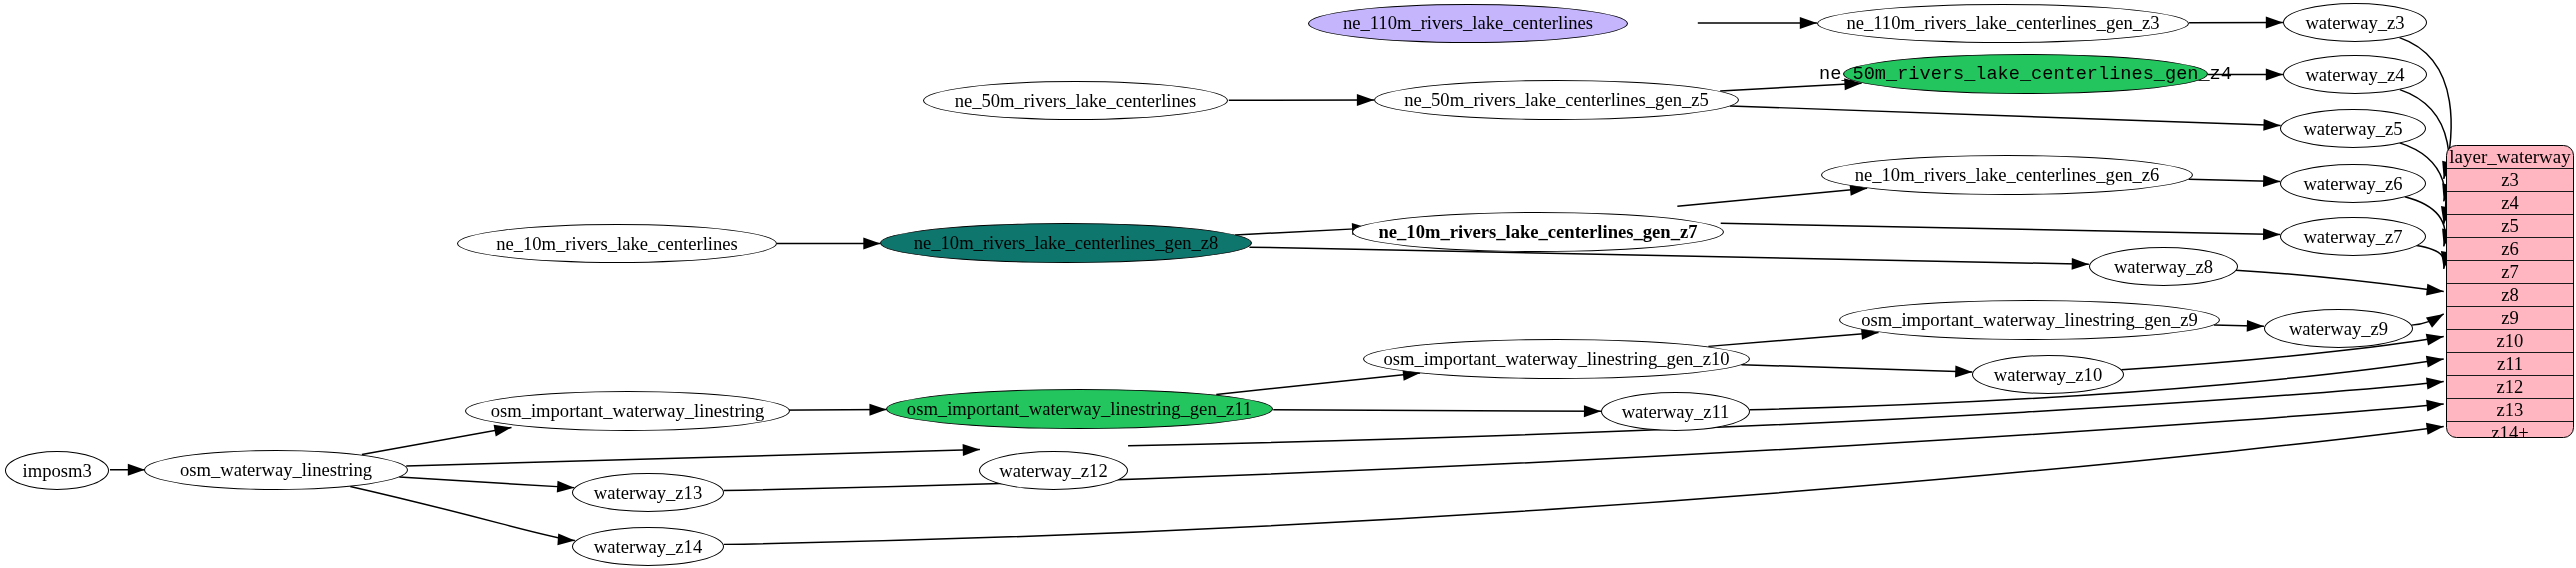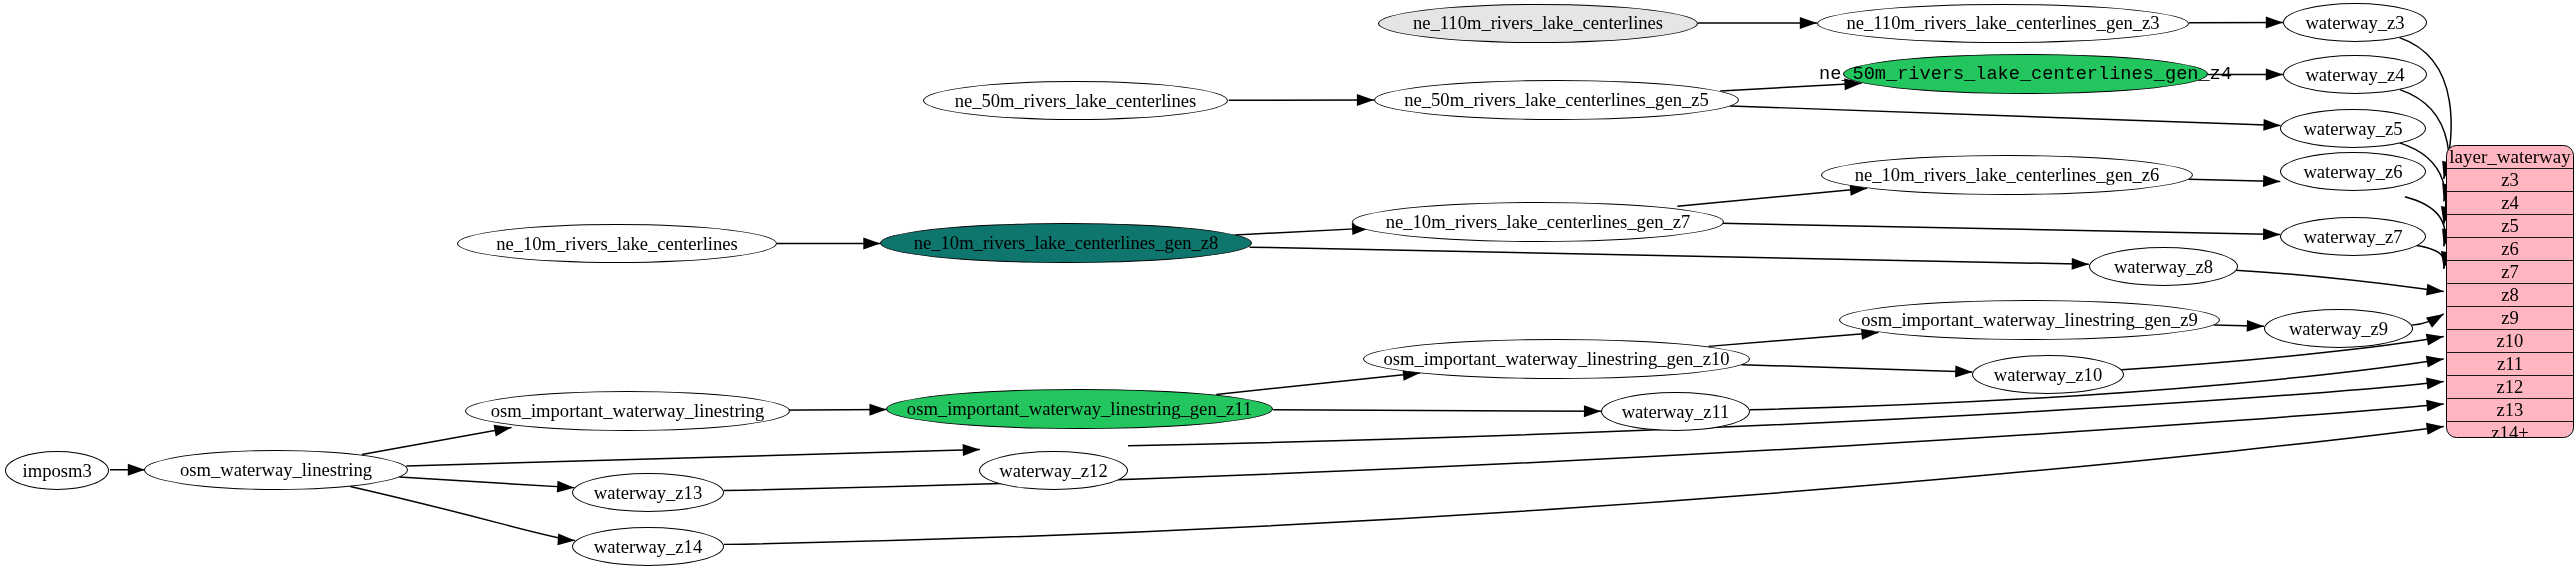--- a/index.html
+++ b/index.html
@@ -121,54 +121,54 @@
       </div>
       <div class="node" style="left: 2264px; top: 309px; width: 149px; height: 39px; background: rgb(255, 255, 255); border-color: rgb(0, 0, 0);">
         <span>waterway_z9</span>
       </div>
       <div class="node" style="left: 2089px; top: 247px; width: 149px; height: 39px; background: rgb(255, 255, 255); border-color: rgb(0, 0, 0);">
         <span>waterway_z8</span>
       </div>
       <div class="node" style="left: 2280px; top: 217px; width: 146px; height: 39px; background: rgb(255, 255, 255); border-color: rgb(0, 0, 0);">
         <span>waterway_z7</span>
       </div>
-      <div class="node" style="left: 2280px; top: 152px; width: 146px; height: 39px; background: rgb(255, 255, 255); border-color: rgb(0, 0, 0);">
+      <div class="node" style="left: 2280px; top: 164px; width: 146px; height: 39px; background: rgb(255, 255, 255); border-color: rgb(0, 0, 0);">
         <span>waterway_z6</span>
       </div>
       <div class="node" style="left: 2280px; top: 109px; width: 146px; height: 39px; background: rgb(255, 255, 255); border-color: rgb(0, 0, 0);">
         <span>waterway_z5</span>
       </div>
       <div class="node" style="left: 2283px; top: 55px; width: 144px; height: 39px; background: rgb(255, 255, 255); border-color: rgb(0, 0, 0);">
         <span>waterway_z4</span>
       </div>
       <div class="node" style="left: 2283px; top: 3px; width: 144px; height: 39px; background: rgb(255, 255, 255); border-color: rgb(0, 0, 0);">
         <span>waterway_z3</span>
       </div>
-      <div class="node" style="left: 1378px; top: 3.7px; width: 320px; height: 39px; background: #e5e5e5; border-color: rgb(0, 0, 0);">
+      <div class="node" style="left: 1308px; top: 3.7px; width: 320px; height: 39px; background: #c4b5fd; border-color: rgb(0, 0, 0);">
         <span>ne_110m_rivers_lake_centerlines</span>
       </div>
       <div class="node" style="left: 1817px; top: 3.7px; width: 372px; height: 39px; background: rgb(255, 255, 255); border-color: rgb(0, 0, 0);">
         <span>ne_110m_rivers_lake_centerlines_gen_z3</span>
       </div>
       <div class="node" style="left: 923px; top: 81px; width: 305px; height: 39px; background: rgb(255, 255, 255); border-color: rgb(0, 0, 0);">
         <span>ne_50m_rivers_lake_centerlines</span>
       </div>
       <div class="node" style="left: 1374px; top: 80px; width: 365px; height: 40px; background: rgb(255, 255, 255); border-color: rgb(0, 0, 0);">
         <span>ne_50m_rivers_lake_centerlines_gen_z5</span>
       </div>
       <div class="node" style="left: 1843px; top: 54px; width: 365px; height: 40px; background: #22c55e; border-color: rgb(0, 0, 0); font-family: Liberation Mono, monospace;">
         <span>ne_50m_rivers_lake_centerlines_gen_z4</span>
       </div>
       <div class="node" style="left: 457px; top: 224px; width: 320px; height: 39px; background: rgb(255, 255, 255); border-color: rgb(0, 0, 0);">
         <span>ne_10m_rivers_lake_centerlines</span>
       </div>
       <div class="node" style="left: 880px; top: 223px; width: 372px; height: 40px; background: #0f766e; border-color: rgb(0, 0, 0);">
         <span>ne_10m_rivers_lake_centerlines_gen_z8</span>
       </div>
-      <div class="node" style="left: 1352px; top: 202px; width: 372px; height: 40px; background: rgb(255, 255, 255); border-color: rgb(0, 0, 0);">
+      <div class="node" style="left: 1352px; top: 212px; width: 372px; height: 40px; background: rgb(255, 255, 255); border-color: rgb(0, 0, 0); font-weight: bold;">
         <span>ne_10m_rivers_lake_centerlines_gen_z7</span>
       </div>
       <div class="node" style="left: 1821px; top: 155px; width: 372px; height: 40px; background: rgb(255, 255, 255); border-color: rgb(0, 0, 0);">
         <span>ne_10m_rivers_lake_centerlines_gen_z6</span>
       </div>
     </div>
   <div id="record" style="left: 2446px; top: 145px; width: 128px; height: 293px; background: rgb(255, 182, 193); border-color: rgb(0, 0, 0);">
     <div class="rec-header">layer_waterway</div>
     <div id="record-rows" style="display:contents;"><div class="rec-row">z3</div><div class="rec-row">z4</div><div class="rec-row">z5</div><div class="rec-row">z6</div><div class="rec-row">z7</div><div class="rec-row">z8</div><div class="rec-row">z9</div><div class="rec-row">z10</div><div class="rec-row">z11</div><div class="rec-row">z12</div><div class="rec-row">z13</div><div class="rec-row">z14+</div></div>
   </div>

